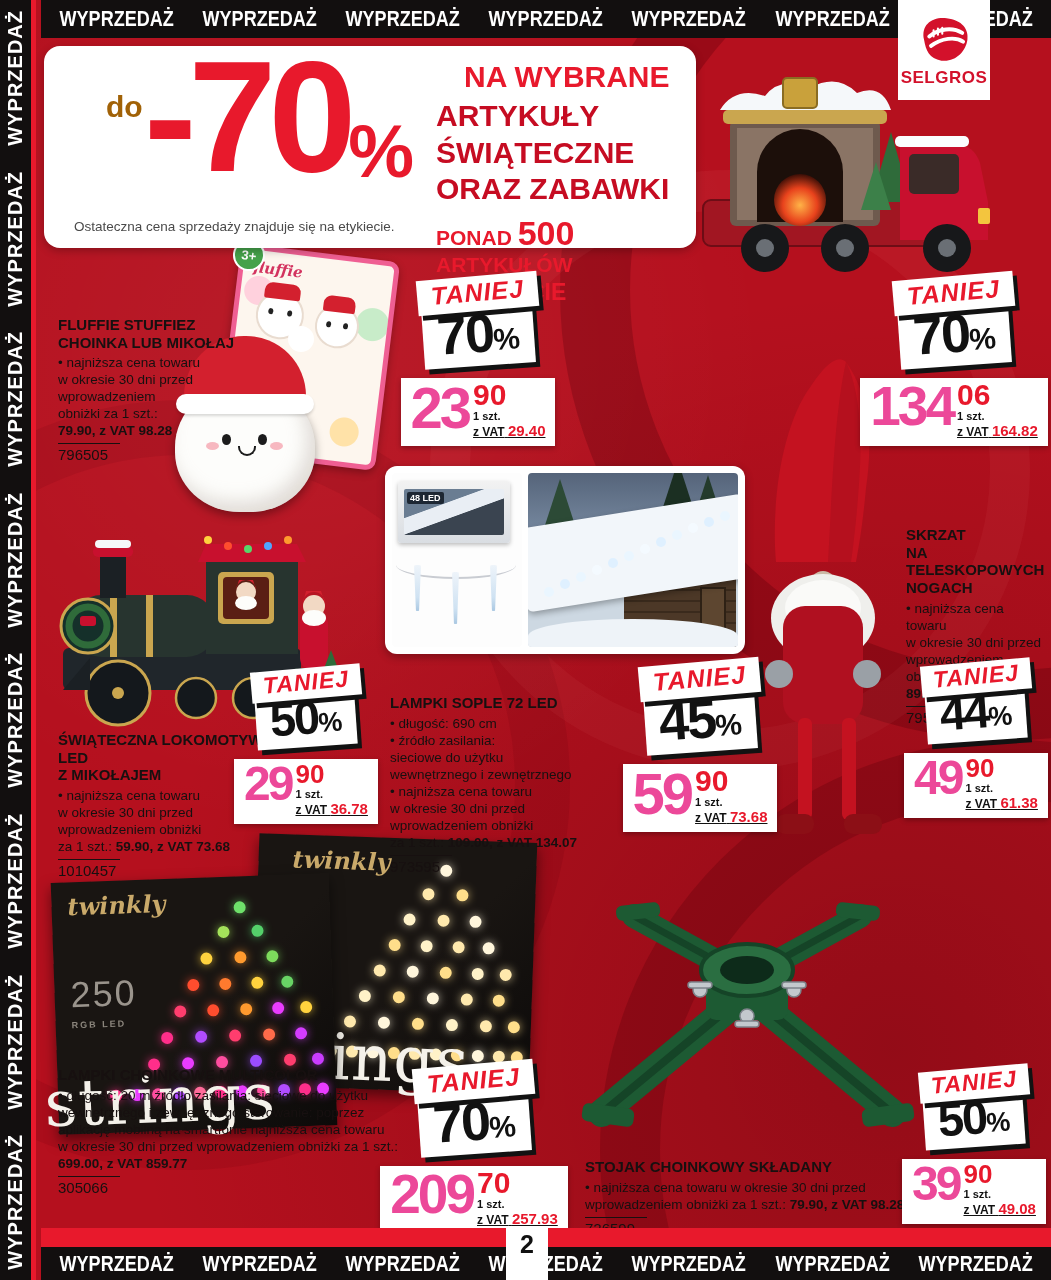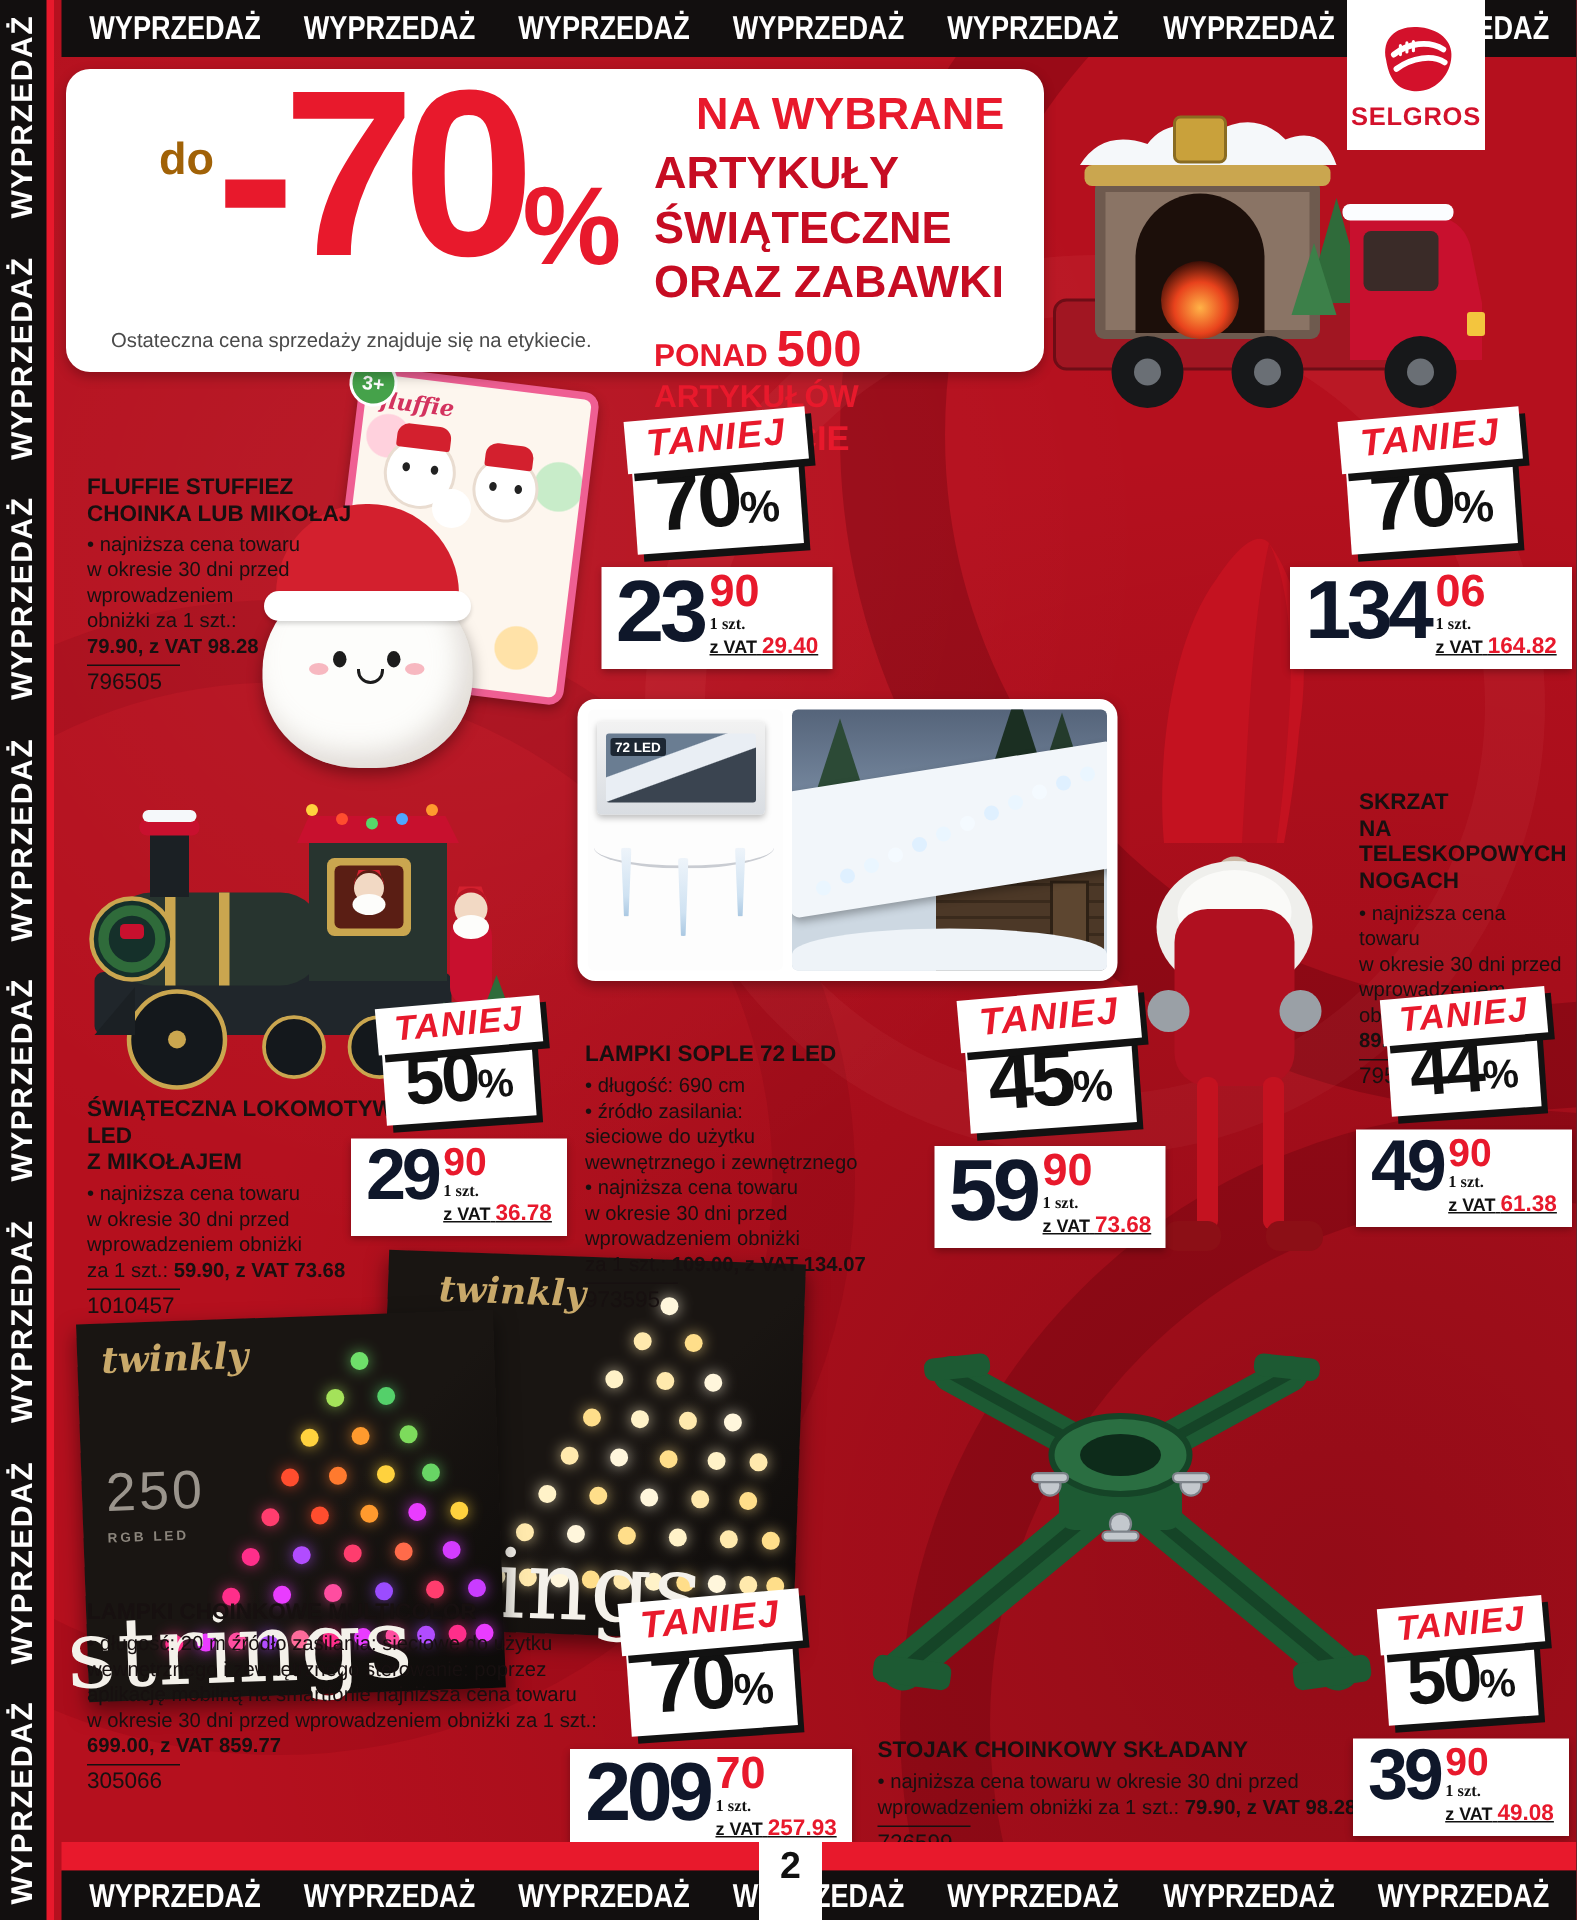--- a/index.html
+++ b/index.html
@@ -61,24 +61,24 @@
   .badge{position:absolute;z-index:30;display:flex;flex-direction:column;align-items:center;}
   .taniej{background:#fff;color:#e8192c;font-weight:700;font-style:italic;font-size:25px;
      letter-spacing:1px;padding:2px 14px 4px;transform:rotate(-5deg);
      box-shadow:4px 5px 0 #121212;z-index:3;}
   .pct{background:#fff;transform:rotate(-4deg);box-shadow:4px 5px 0 #121212;margin-top:-5px;
      padding:0 14px 6px;z-index:2;display:flex;align-items:flex-start;}
   .pct .pn{font-size:54px;font-weight:700;color:#111;line-height:1;letter-spacing:-2px;}
   .pct .ps{font-size:30px;font-weight:700;color:#111;margin-top:18px;}
   .price{background:#fff;margin-top:12px;padding:5px 10px 7px;display:flex;align-items:flex-start;
      box-shadow:0 2px 5px rgba(0,0,0,.3);width:max-content;}
-  .price .pi{color:#0f172a;font-weight:700;font-size:58px;line-height:.85;letter-spacing:-3px;}
+  .price .pi{color:#ec4899;font-weight:700;font-size:58px;line-height:.85;letter-spacing:-3px;}
   .price .pr{display:flex;flex-direction:column;margin-left:4px;}
   .price .pd{color:#e8192c;font-weight:700;font-size:30px;line-height:.8;}
-  .price .pu{color:#111;font-weight:700;font-size:11px;margin-top:3px;font-family:Liberation Serif, serif;}
+  .price .pu{color:#111;font-weight:700;font-size:11px;margin-top:3px;}
   .price .pv{font-size:12px;color:#111;font-weight:700;white-space:nowrap;text-decoration:underline;}
   .price .pvv{color:#e8192c;font-size:15px;}
   .badge.sm .taniej{font-size:23px;padding:1px 12px 3px;}
   .badge.sm .pct .pn{font-size:47px;}
   .badge.sm .pct .ps{font-size:27px;margin-top:15px;}
   .badge.sm .price .pi{font-size:48px;}
   .badge.sm .price .pd{font-size:26px;}
   .badge.md .price .pi{font-size:55px;}
   
   .art{position:absolute;z-index:5;}
@@ -388,21 +388,21 @@
           <span class="pu">1 szt.</span>
           <span class="pv"><span>z VAT</span> <span class="pvv">36.78</span></span>
         </span>
     </div>
   </div>
 
   <div class="sople-card">
     <div class="sp-left">
       <div class="sp-box">
           <div class="photo"></div>
-          <div class="led">72 LED</div>
+          <div class="led">48 LED</div>
         </div>
       <div class="sp-wire"></div>
       <div class="icicle" style="left:22px;top:92px;"></div>
       <div class="icicle" style="left:60px;top:99px;height:52px;"></div>
       <div class="icicle" style="left:98px;top:92px;"></div>
     </div>
     <div class="sp-right">
       <div class="tree" style="right:4px;top:2px;"></div>
       <div class="tree" style="right:34px;top:-12px;border-bottom-color:#1b2f22;"></div>
       <div class="tree" style="left:6px;top:6px;border-bottom-color:#2c4a36;"></div>

